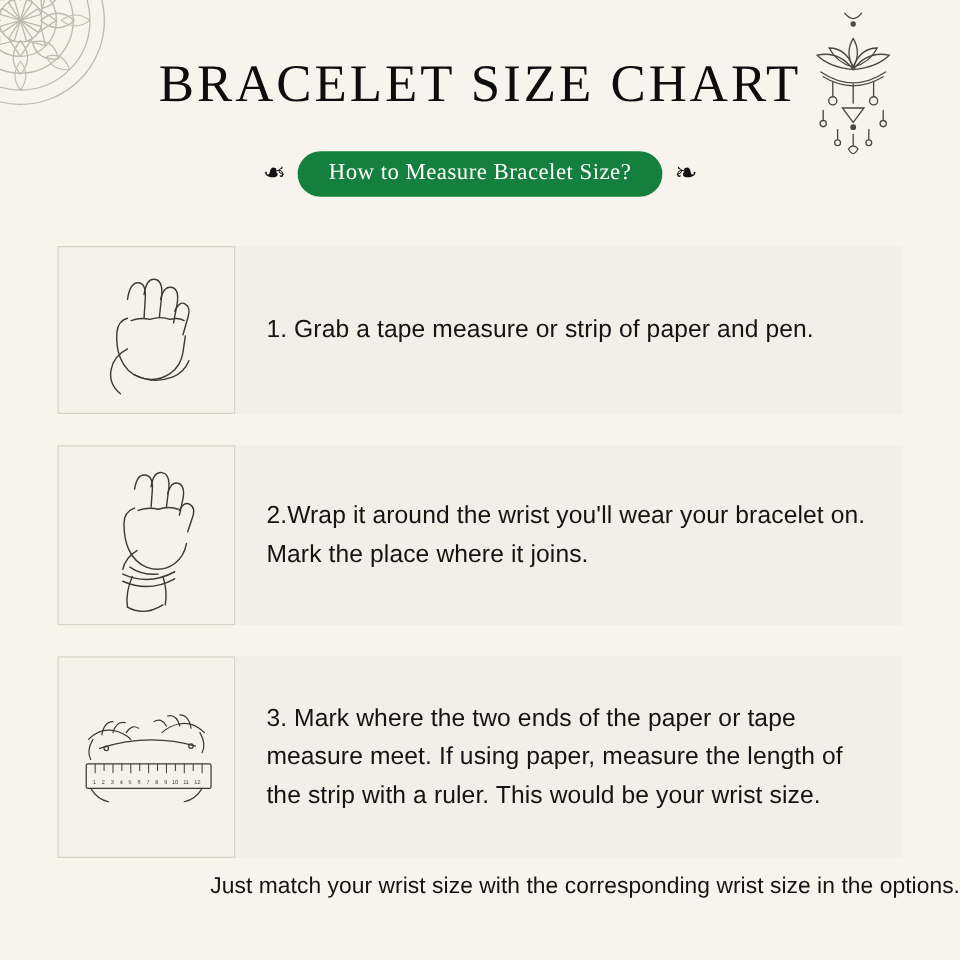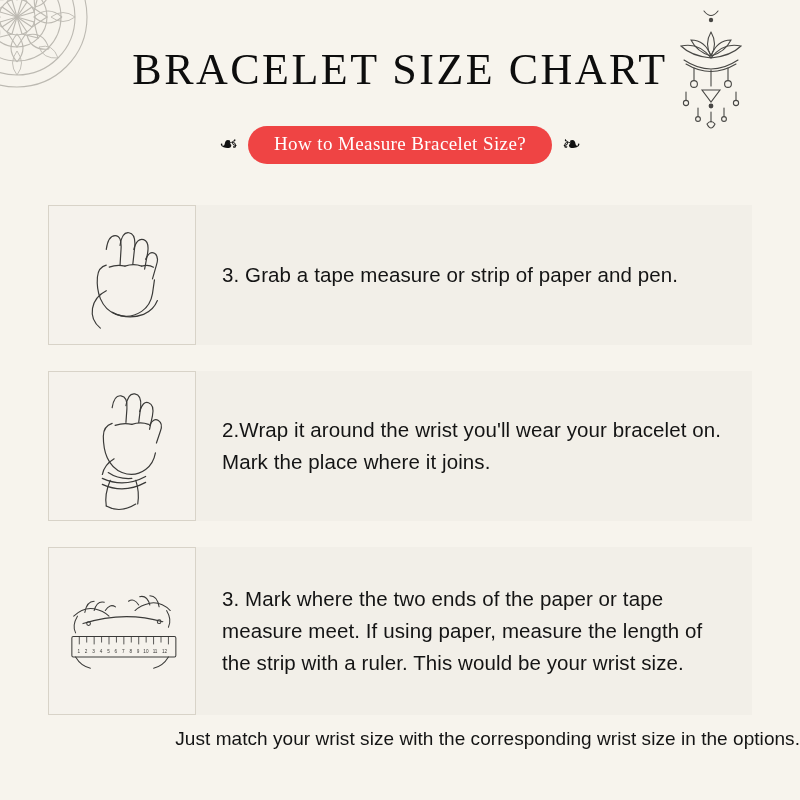--- a/index.html
+++ b/index.html
@@ -65,21 +65,21 @@
   }
   .flourish {
     font-family: "Liberation Serif", serif;
     font-size: 23px;
     color: #111;
     line-height: 1;
     transform: translateY(-1px);
   }
   .flourish.left  { transform: scaleX(-1) translateY(-1px); }
   .pill {
-    background: #ef4444;
+    background: #15803d;
     color: #ffffff;
     border-radius: 22px;
     padding: 7px 26px 9px 26px;
     font-family: "Liberation Serif", serif;
     font-size: 19px;
     letter-spacing: 0.4px;
     white-space: nowrap;
   }
 
   
@@ -230,21 +230,21 @@
         <path d="M72 34 q3 -12 10 -10 q6 2 4 14 l-3 16"></path>
         <path d="M84 44 q4 -9 9 -6 q5 3 2 12 l-4 14"></path>
         <path d="M44 50 q-8 2 -9 12 q-1 12 3 22 q5 12 16 16 q14 5 26 -3 q9 -6 11 -18 l2 -14"></path>
         <path d="M47 52 q8 -3 16 -1"></path>
         <path d="M63 51 q9 -3 17 0"></path>
         <path d="M80 51 q7 -2 12 1"></path>
         <path d="M44 76 q-12 6 -14 18 q-2 12 8 20"></path>
         <path d="M50 98 q16 8 32 2 q10 -4 14 -14"></path>
       </svg>
     </div>
-    <div class="text">3. Grab a tape measure or strip of paper and pen.</div>
+    <div class="text">1. Grab a tape measure or strip of paper and pen.</div>
   </div>
 
   <div class="step s2">
     <div class="thumb">
       <svg viewBox="0 0 120 130" width="118" height="136" fill="none" stroke="#3a3a38" stroke-width="1.2" stroke-linecap="round">
         <path d="M50 26 q2 -13 9 -12 q7 1 6 13 l-1 14"></path>
         <path d="M64 24 q2 -13 9 -12 q7 1 6 13 l-2 16"></path>
         <path d="M78 30 q3 -11 9 -9 q6 2 4 13 l-3 14"></path>
         <path d="M88 44 q4 -8 9 -5 q5 3 2 11 l-4 12"></path>
         <path d="M50 42 q-9 3 -9 13 q0 13 4 22 q5 11 15 15 q13 5 24 -3 q8 -6 10 -17"></path>

